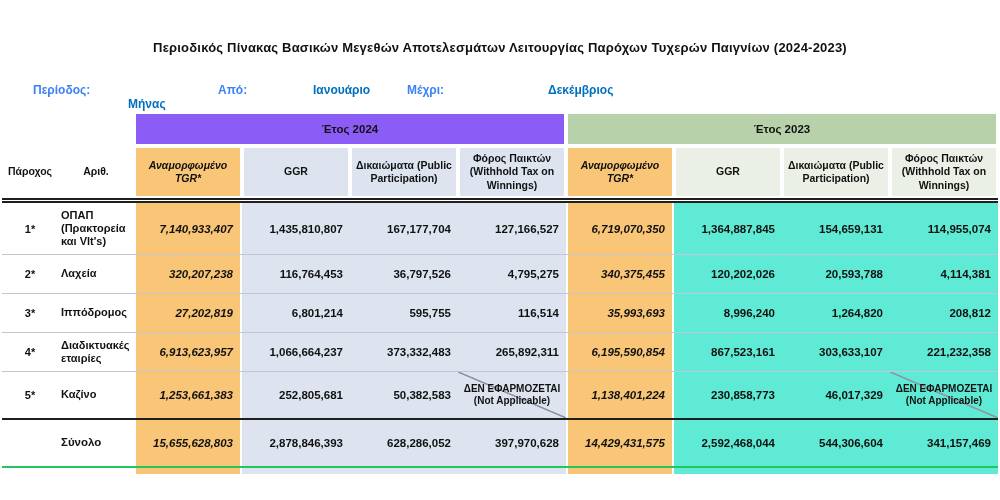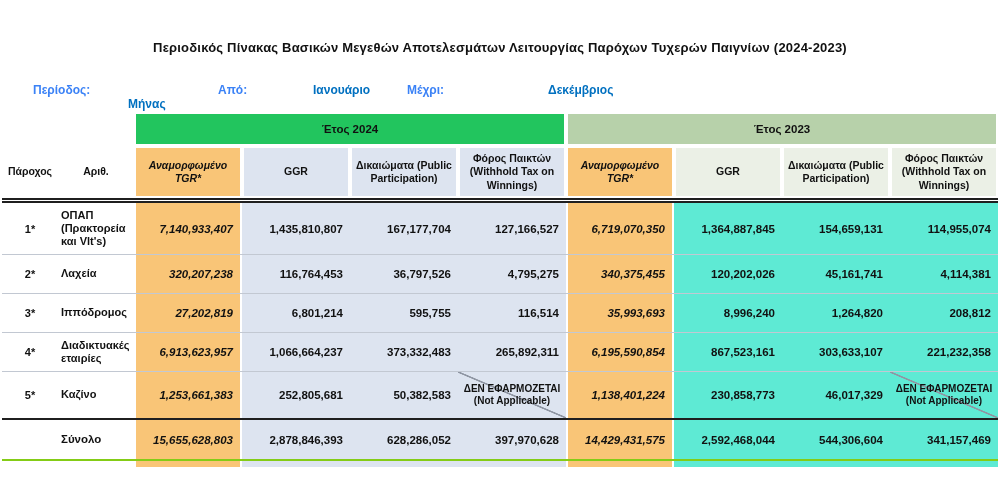--- a/index.html
+++ b/index.html
@@ -17,38 +17,38 @@
   .p1 { left:33px; }  .p2 { left:128px;margin-top:14px; } .p3 { left:218px; }
   .p4 { left:313px; } .p5 { left:407px; } .p6 { left:548px; }
 
   .table { position:absolute; top:112px; left:2px; width:996px; }
   .trow { display:grid; grid-template-columns:56px 76px repeat(8,1fr); }
   .cell { display:flex; align-items:center; }
 
   
   .band-row { height:34px; }
   .band { justify-content:center; font-size:11.5px; font-weight:700; border:2px solid #fff; }
-  .band24 { background:#22c55e; grid-column:3/7; }
+  .band24 { background:#8b5cf6; grid-column:3/7; }
   .band23 { background:#b7d1aa; grid-column:7/11; }
   .band-spacer { grid-column:1/3; background:#fff; }
 
   
   .head-row { height:57px; border-bottom:5px double #1f1f1f; }
   .hcell { justify-content:center; text-align:center; font-size:10.5px; font-weight:700;
            line-height:1.25; border:2px solid #fff; padding:1px 2px; }
   .hplain { border:none; background:#fff; }
   .htgr { background:#f9c577; font-style:italic; }
   .h24 { background:#dde4f0; }
   .h23 { background:#ebf0e6; }
 
   
   .data-row { border-bottom:1px solid #c2c8d2; }
   .r1 { height:52px; } .r2,.r3,.r4 { height:39px; }
   .r5 { height:48px; border-bottom:2px solid #1f1f1f; }
-  .total-row { height:41px; border-bottom:2px solid #84cc16; }
+  .total-row { height:48px; border-bottom:2px solid #22c55e; }
 
   .num { justify-content:center; font-size:11px; font-weight:600; background:#fff; }
   .provider { font-size:11px; font-weight:600; line-height:1.2; padding-left:3px; background:#fff; }
   .val { justify-content:flex-end; text-align:right; font-size:11.5px; font-weight:700; padding-right:7px; }
   .c24 { background:#dde4f0; }
   .c23 { background:#5eead4; }
   .tgr { background:#f9c577; font-style:italic; border-left:2px solid #fff; border-right:2px solid #fff; }
   .total-row .provider { font-size:11.5px; font-weight:700; }
 
   .na { justify-content:center; text-align:center; font-size:10px; line-height:1.25; padding:0 2px;
@@ -110,21 +110,21 @@
 
     <div class="trow data-row r2">
       <div class="cell num">2*</div>
       <div class="cell provider">Λαχεία</div>
       <div class="cell val tgr">320,207,238</div>
       <div class="cell val c24">116,764,453</div>
       <div class="cell val c24">36,797,526</div>
       <div class="cell val c24">4,795,275</div>
       <div class="cell val tgr">340,375,455</div>
       <div class="cell val c23">120,202,026</div>
-      <div class="cell val c23">45,161,741</div>
+      <div class="cell val c23">20,593,788</div>
       <div class="cell val c23">4,114,381</div>
     </div>
 
     <div class="trow data-row r3">
       <div class="cell num">3*</div>
       <div class="cell provider">Ιππόδρομος</div>
       <div class="cell val tgr">27,202,819</div>
       <div class="cell val c24">6,801,214</div>
       <div class="cell val c24">595,755</div>
       <div class="cell val c24">116,514</div>

